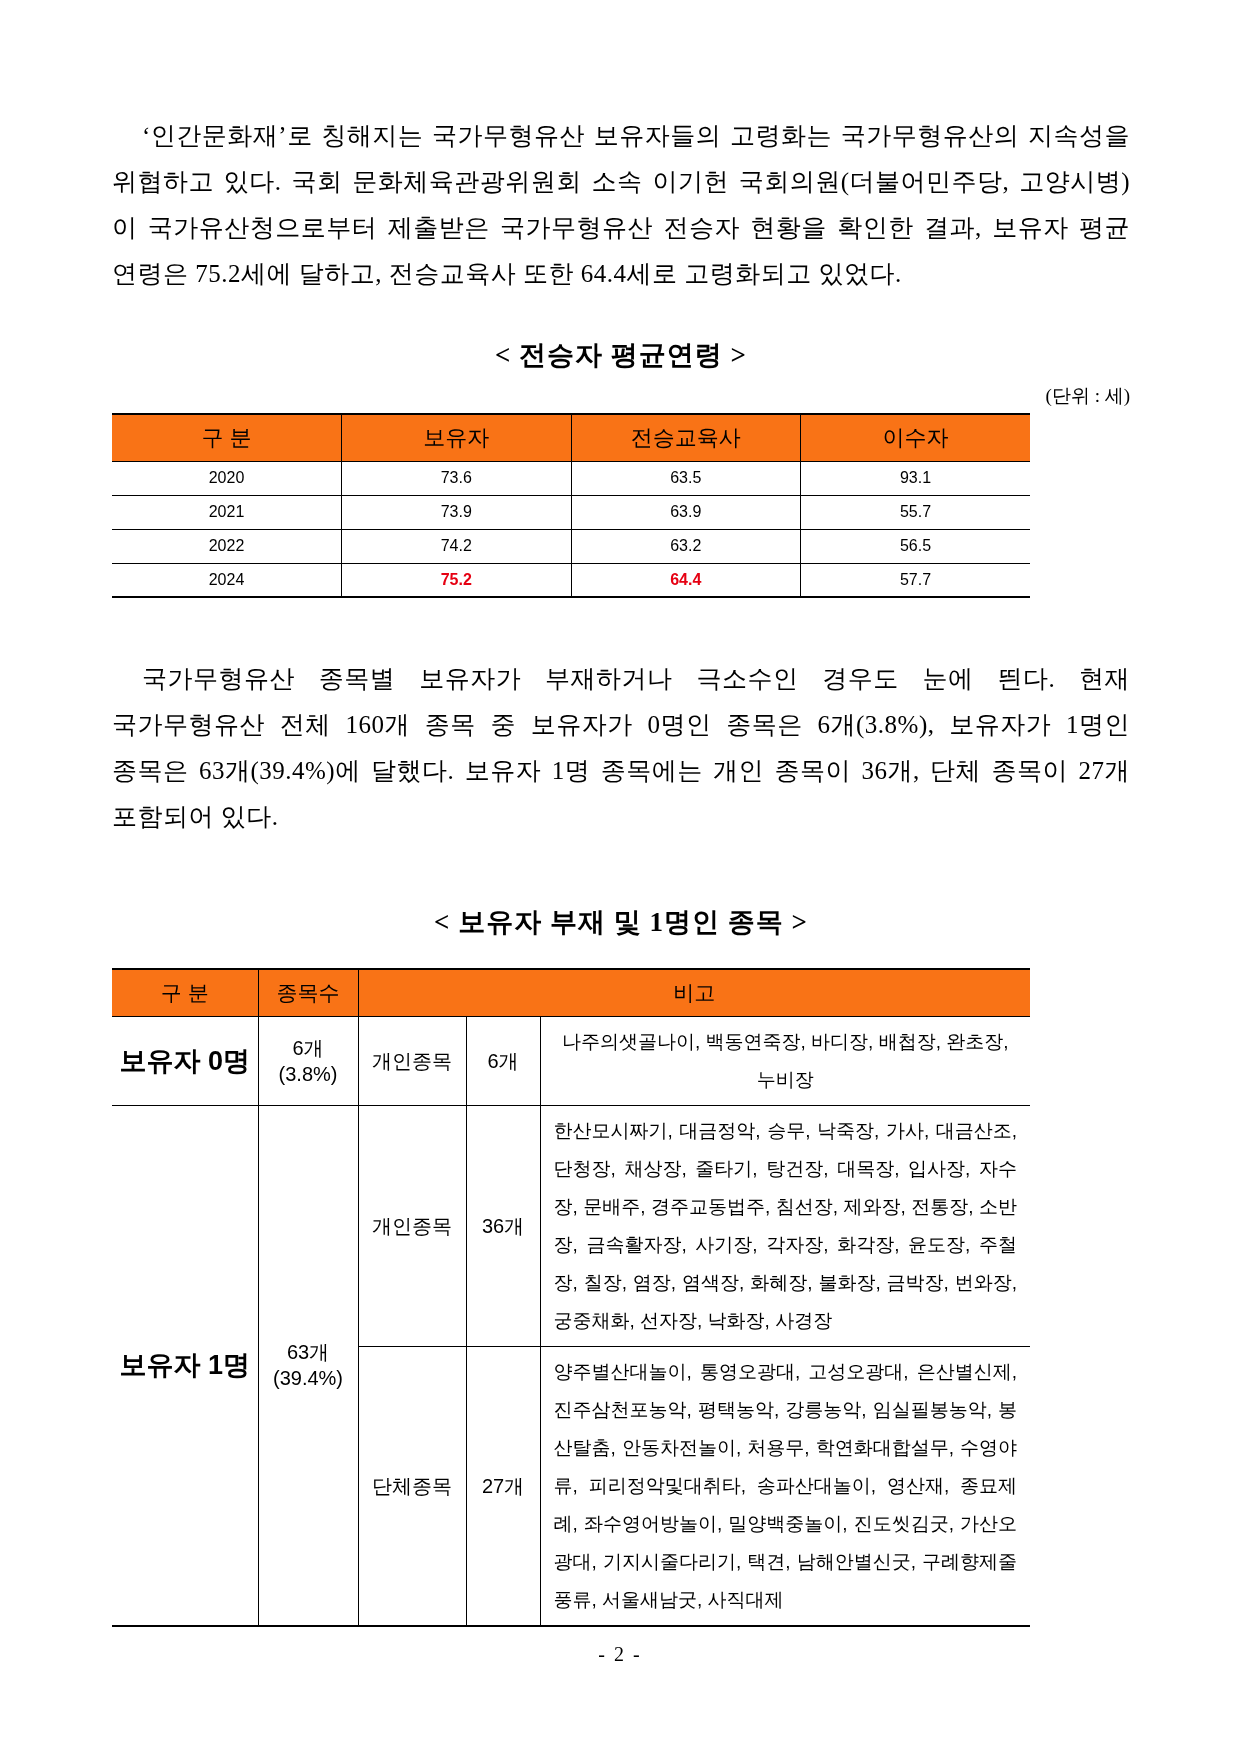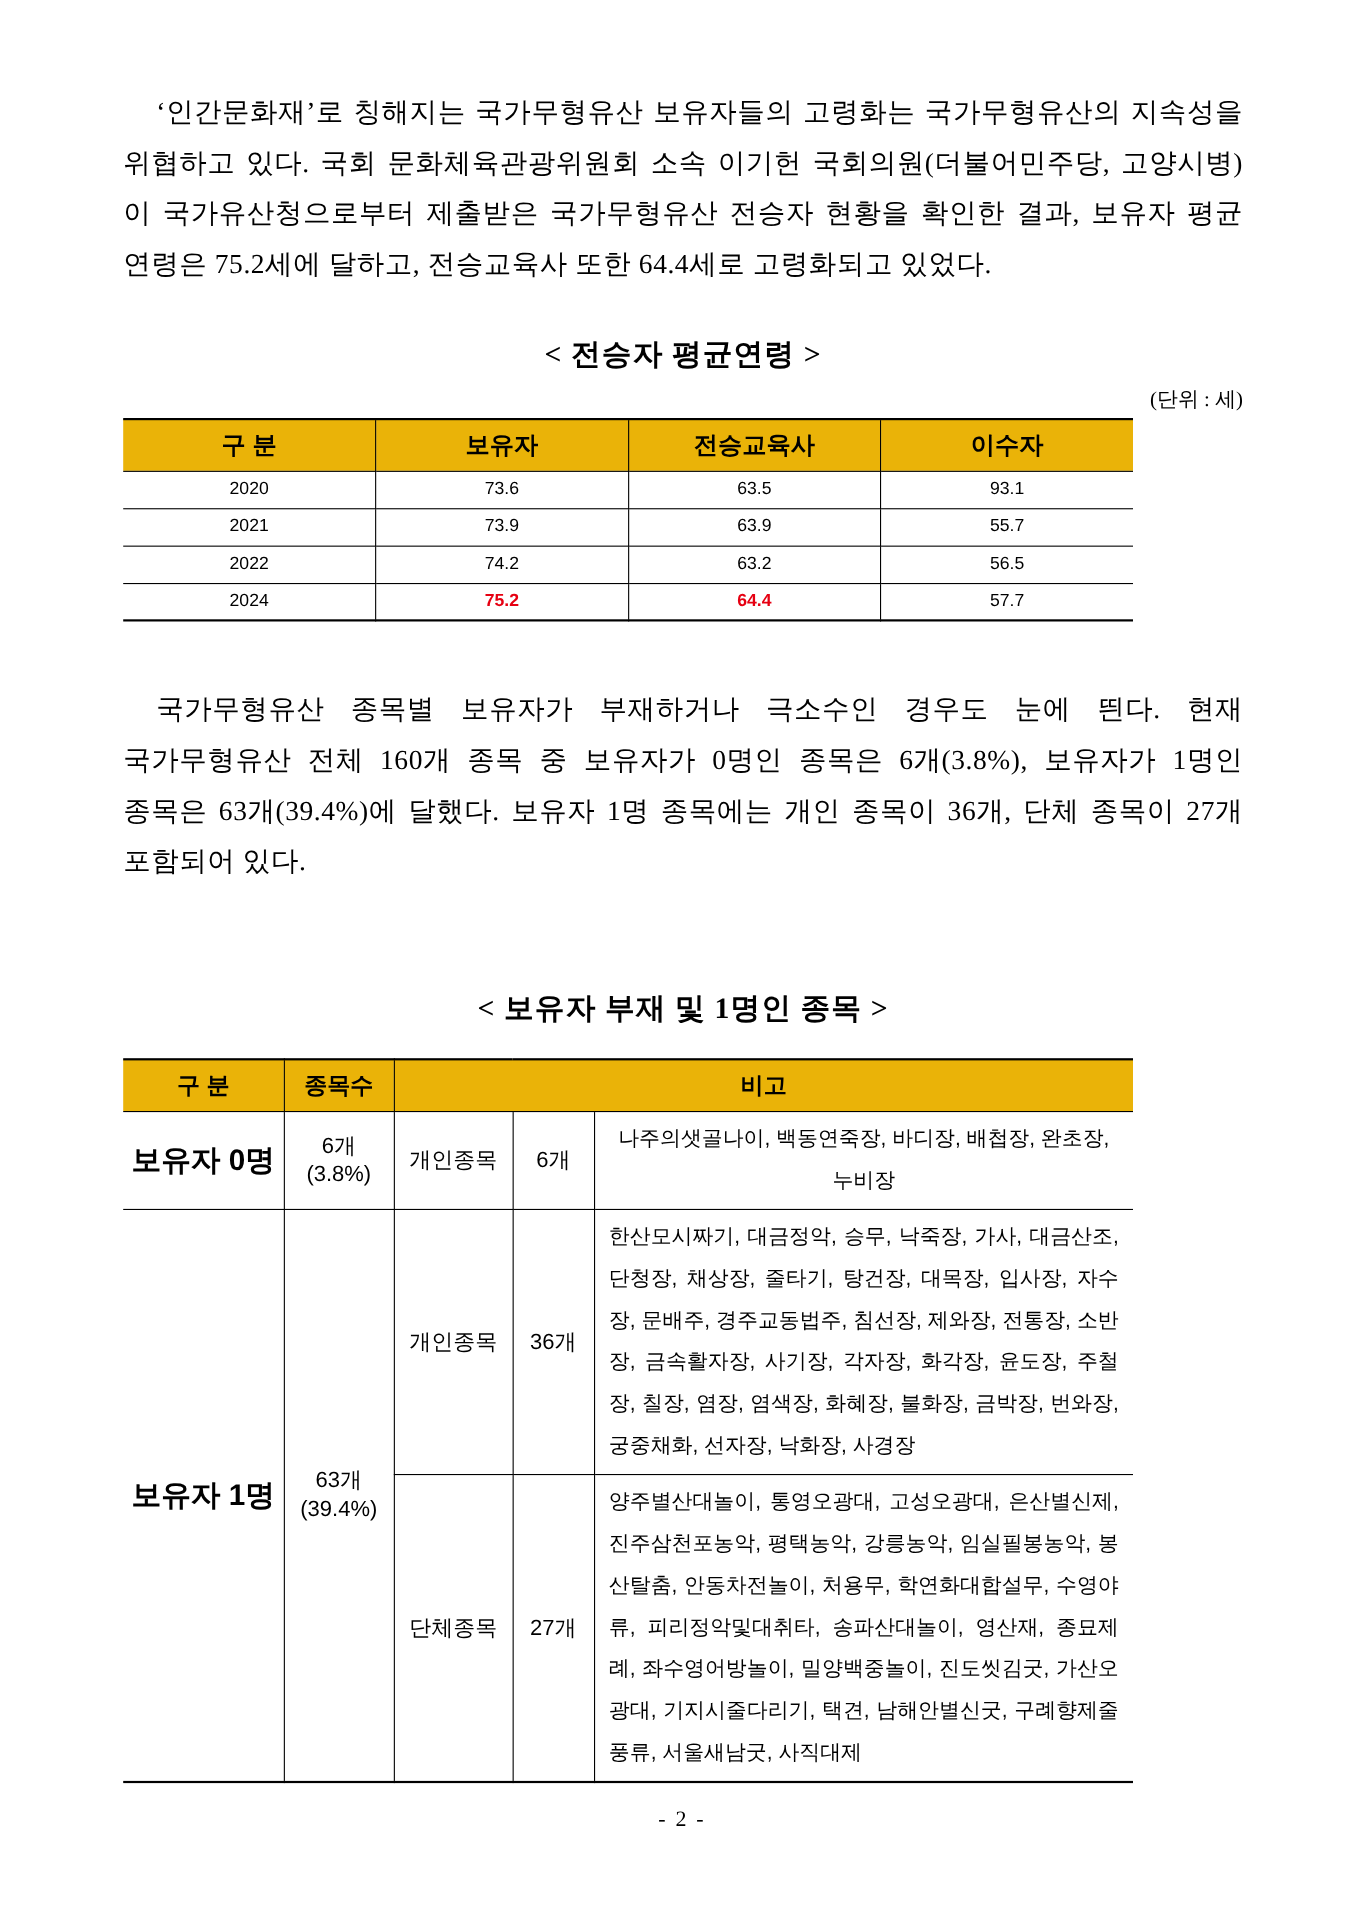--- a/index.html
+++ b/index.html
@@ -1,43 +1,43 @@
 <!DOCTYPE html>
 <html lang="ko"><head>
 <meta charset="utf-8">
 <style>
   * { margin:0; padding:0; box-sizing:border-box; }
   html,body { background:#ffffff; }
   body { width:1240px; height:1754px; font-family:"Liberation Serif", serif; color:#000; }
-  .page { width:1240px; height:1754px; padding:80px 110px 0 112px; overflow:hidden; position:relative; }
+  .page { width:1240px; height:1754px; padding:113px 110px 0 112px; overflow:hidden; position:relative; }
 
   .para {
     font-size:25px; line-height:46px; text-align:justify; text-justify:inter-word;
     text-indent:30px; word-break:keep-all; letter-spacing:0.5px;
   }
   .para-2 { margin-top:58px; }
 
   .tbl-title {
     margin-top:40px; text-align:center; font-size:27px; font-weight:700;
     font-family:Liberation Serif, serif; letter-spacing:1px;
   }
-  .tbl-title-2 { margin-top:91px; }
+  .tbl-title-2 { margin-top:64px; }
 
   .unit-label {
     text-align:right; font-size:19px; margin-top:10px; margin-bottom:4px;
     font-family:"Liberation Serif", serif;
   }
 
   table { width:918px; border-collapse:collapse; table-layout:fixed;
           border-top:2px solid #000; border-bottom:2.5px solid #000;
           font-family:"Liberation Sans", sans-serif; }
   th, td { border:1px solid #000; text-align:center; vertical-align:middle; }
   .first-col { border-left:none !important; }
   .last-col  { border-right:none !important; }
-  thead th { background:#eab308; font-weight:700; border-bottom:1.5px solid #000; }
+  thead th { background:#f97316; font-weight:400; border-bottom:1.5px solid #000; }
 
   
   .t1 thead th { height:47px; font-size:22px; }
   .t1 tbody td { height:34px; font-size:16px; }
   .t1 .red { color:#e60012; font-weight:700; }
 
   
   .t2 { margin-top:28px; }
   .t2 thead th { height:47px; font-size:21px; }
   .t2 .cat-cell { font-size:27px; font-weight:700; }

